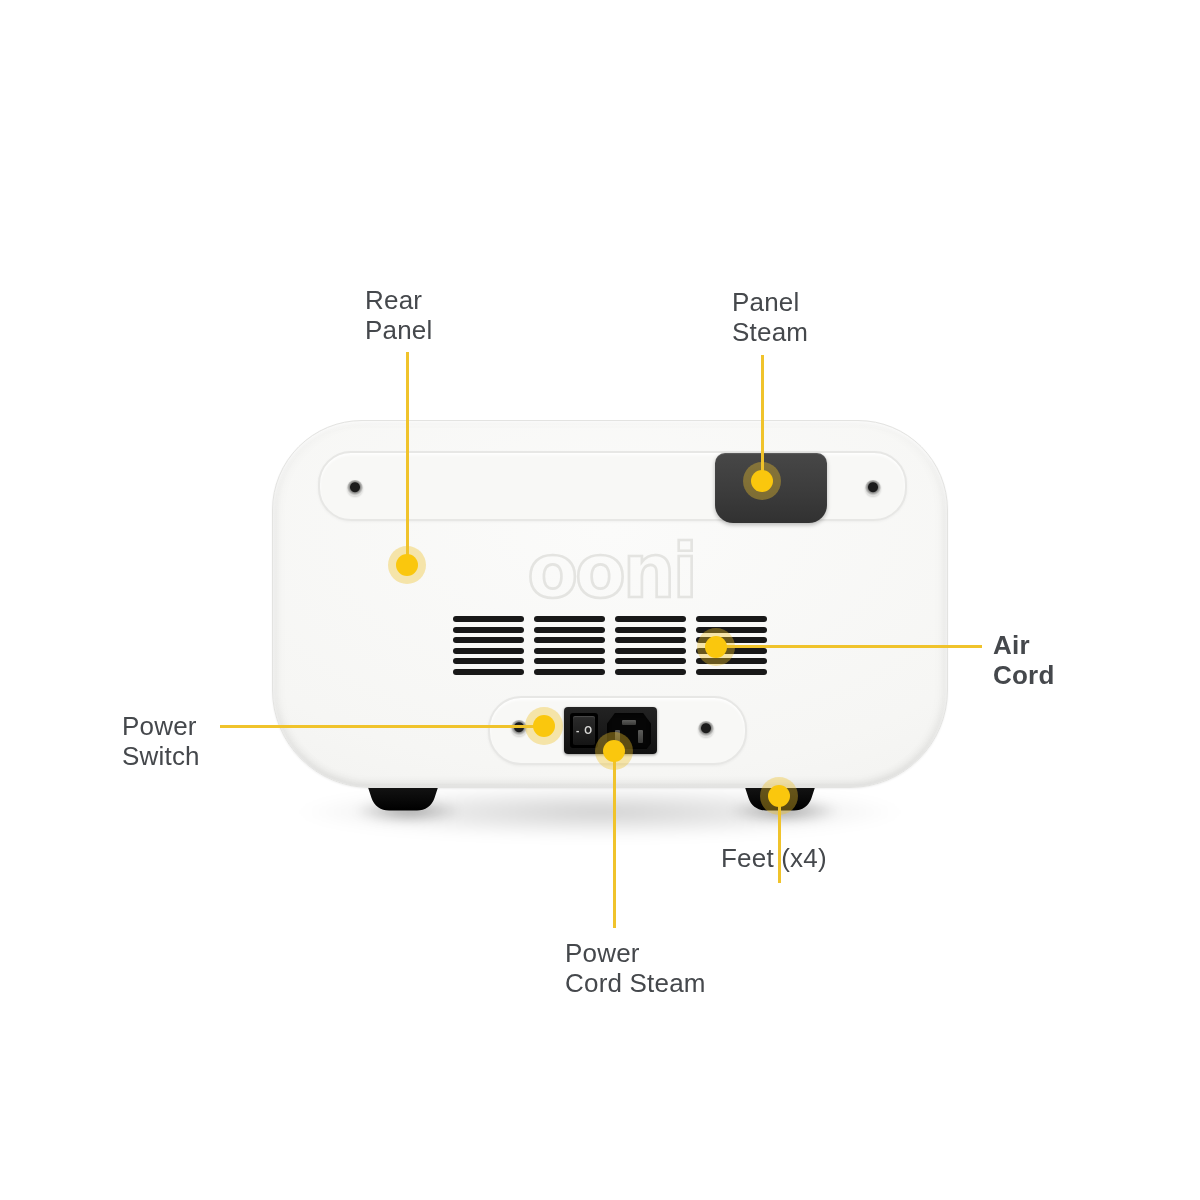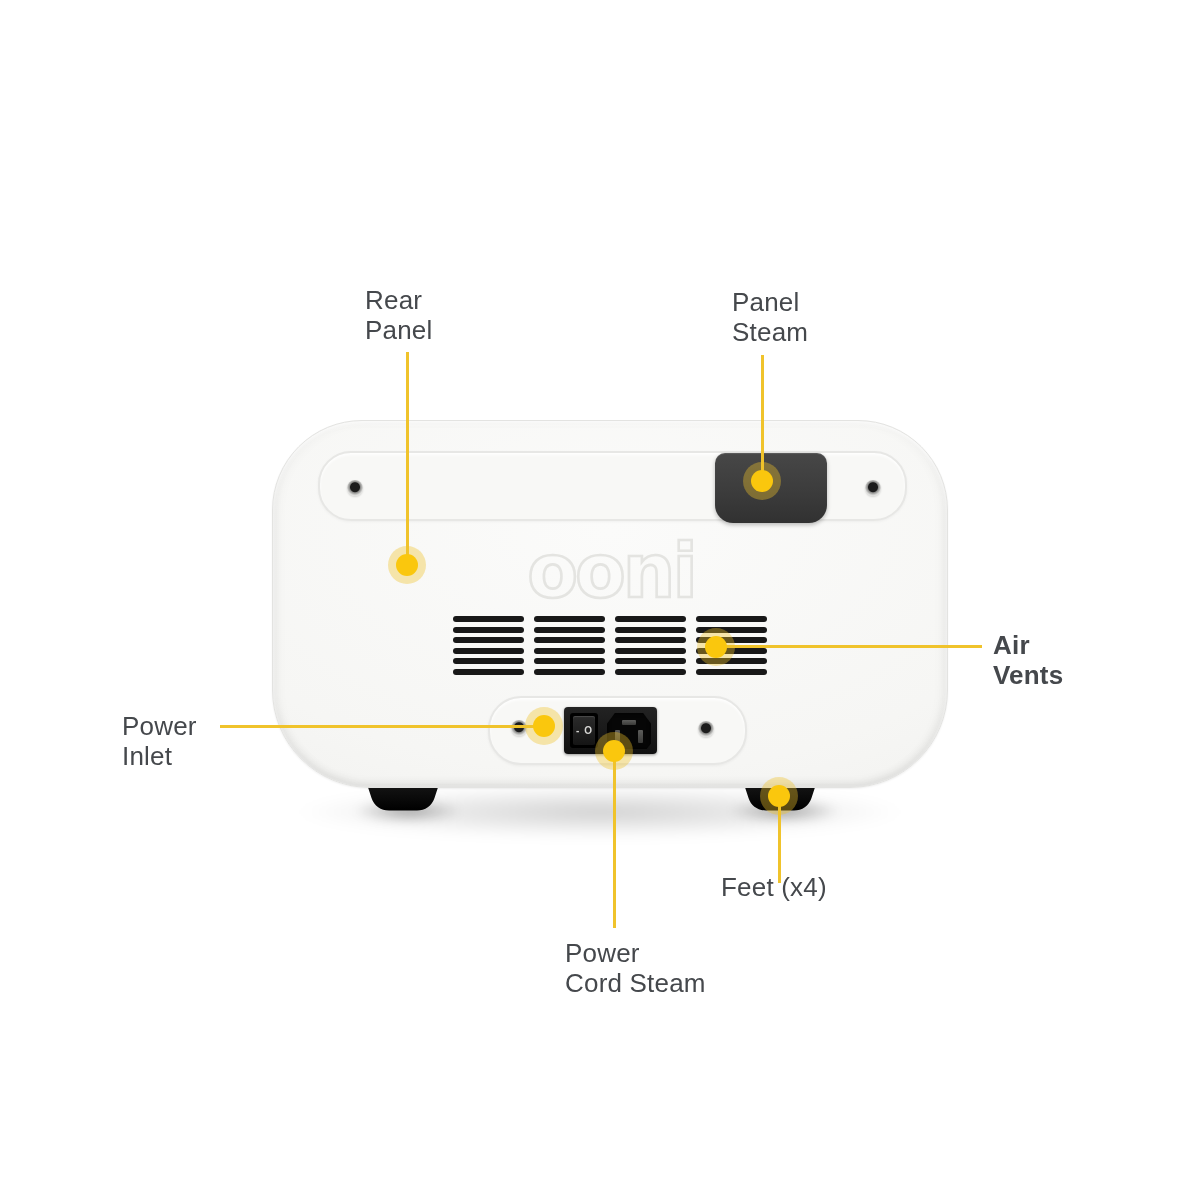--- a/index.html
+++ b/index.html
@@ -203,38 +203,38 @@
 
   <div class="callout-label" style="left:732px;top:287px;">
     <div>Panel</div>
     <div>Steam</div>
   </div>
   <div class="lead v" style="left:761px;top:355px;height:126px;"></div>
   <div class="dot" style="left:751px;top:470px;"></div>
 
   <div class="callout-label" style="left:993px;top:630px;font-weight:bold;">
     <div>Air</div>
-    <div>Vents</div>
+    <div>Cord</div>
   </div>
   <div class="lead h" style="left:716px;top:645px;width:266px;"></div>
   <div class="dot" style="left:705px;top:636px;"></div>
 
   <div class="callout-label" style="left:122px;top:711px;">
     <div>Power</div>
-    <div>Inlet</div>
+    <div>Switch</div>
   </div>
   <div class="lead h" style="left:220px;top:725px;width:324px;"></div>
   <div class="dot" style="left:533px;top:715px;"></div>
 
   <div class="callout-label" style="left:565px;top:938px;">
     <div>Power</div>
     <div>Cord Steam</div>
   </div>
   <div class="lead v" style="left:613px;top:751px;height:177px;"></div>
   <div class="dot" style="left:603px;top:740px;"></div>
 
-  <div class="callout-label" style="left:721px;top:872px;">
+  <div class="callout-label" style="left:721px;top:843px;">
     <div>Feet (x4)</div>
   </div>
   <div class="lead v" style="left:778px;top:796px;height:87px;"></div>
   <div class="dot" style="left:768px;top:785px;"></div>
 
 </div>
 
 </body></html>

